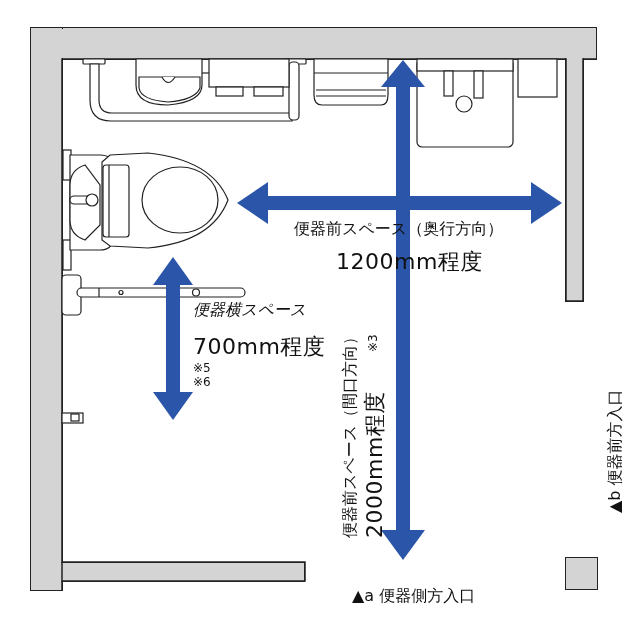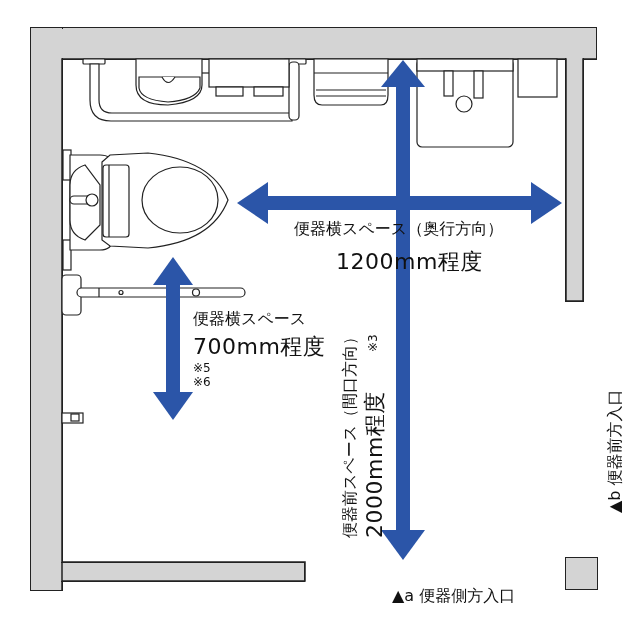--- a/index.html
+++ b/index.html
@@ -113,35 +113,35 @@
     </g>
 
     <g>
       <rect x="166" y="278" width="14" height="120"></rect>
       <polygon points="173,257 153,285 193,285"></polygon>
       <polygon points="173,420 153,392 193,392"></polygon>
     </g>
   </g>
 </svg>
 
-<div class="lbl t-sm" style="left:294px; top:221px;">便器横スペース（奥行方向）</div>
+<div class="lbl t-sm" style="left:294px; top:221px;">便器前スペース（奥行方向）</div>
 <div class="lbl t-lg" style="left:336px; top:251px;">1200mm程度</div>
 
-<div class="lbl t-sm" style="left:193px; top:311px;">便器横スペース</div>
+<div class="lbl t-sm" style="left:193px; top:302px;font-style:italic;">便器横スペース</div>
 <div class="lbl t-lg" style="left:193px; top:336px;">700mm程度</div>
 <div class="lbl t-note" style="left:193px; top:361px;">※5</div>
 <div class="lbl t-note" style="left:193px; top:375px;">※6</div>
 
 <div class="lbl" style="left:340px; top:292px; width:56px; height:250px;">
   <div style="position:absolute; left:0; top:0; width:250px; height:56px; transform-origin:0 0; transform: translate(0px,250px) rotate(-90deg);">
     <div class="lbl t-sm" style="left:4px; top:2px;">便器前スペース（間口方向）</div>
     <div class="lbl t-lg" style="left:4px; top:24px;">2000mm程度</div>
     <div class="lbl t-note" style="left:190px; top:26px;">※3</div>
   </div>
 </div>
 
-<div class="lbl t-sm" style="left:352px; top:588px;margin-left:40px;">▲a 便器側方入口</div>
+<div class="lbl t-sm" style="left:352px; top:588px;">▲a 便器側方入口</div>
 
 <div class="lbl" style="left:604px; top:345px; width:22px; height:170px;">
   <div style="position:absolute; left:0; top:0; width:170px; height:22px; transform-origin:0 0; transform: translate(0px,170px) rotate(-90deg);">
     <div class="lbl t-sm" style="left:2px; top:3px;">▲b 便器前方入口</div>
   </div>
 </div>
 
 </body></html>

